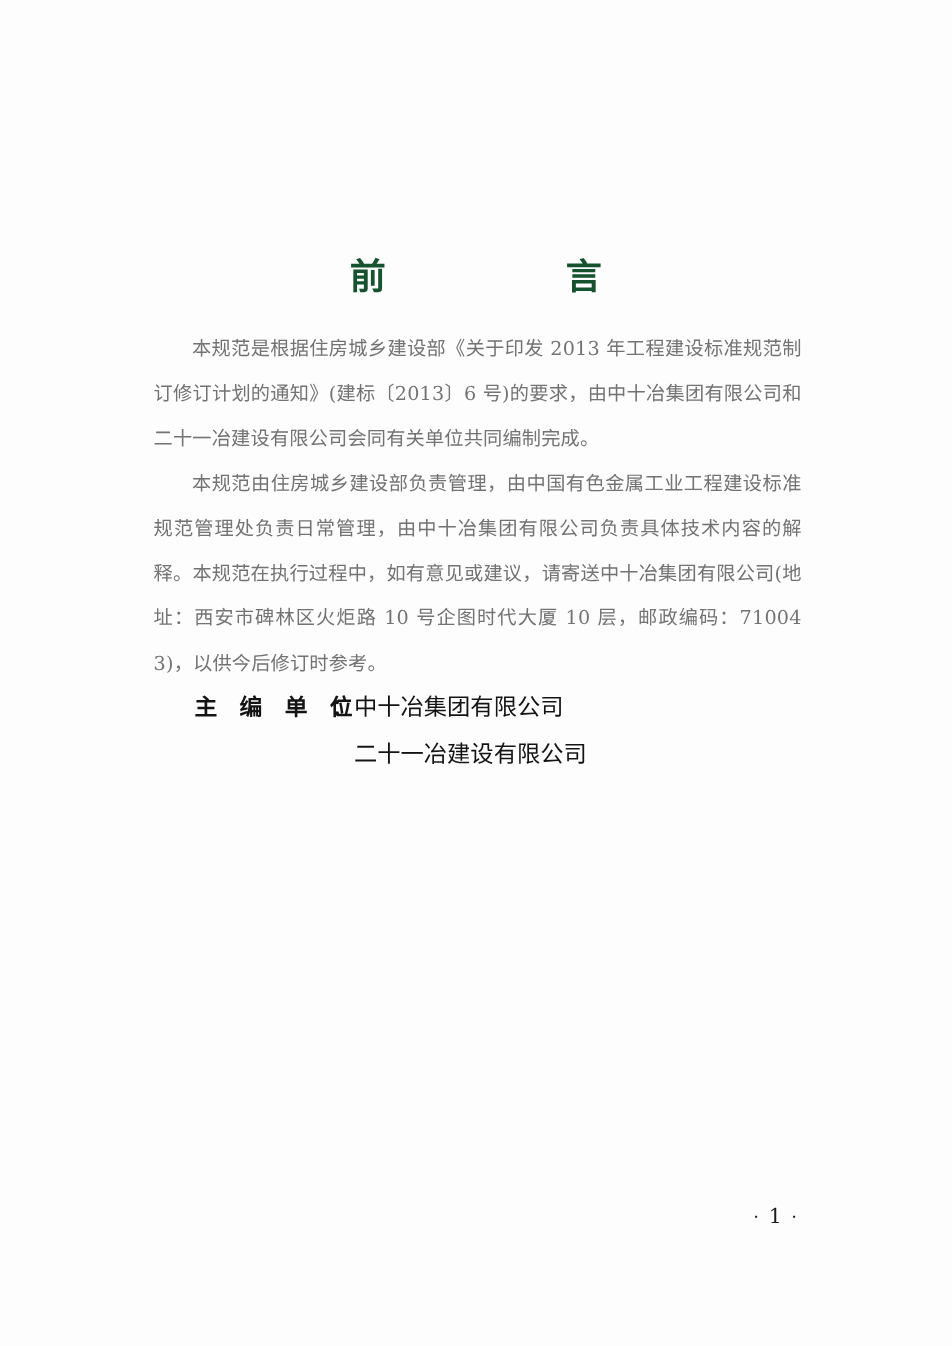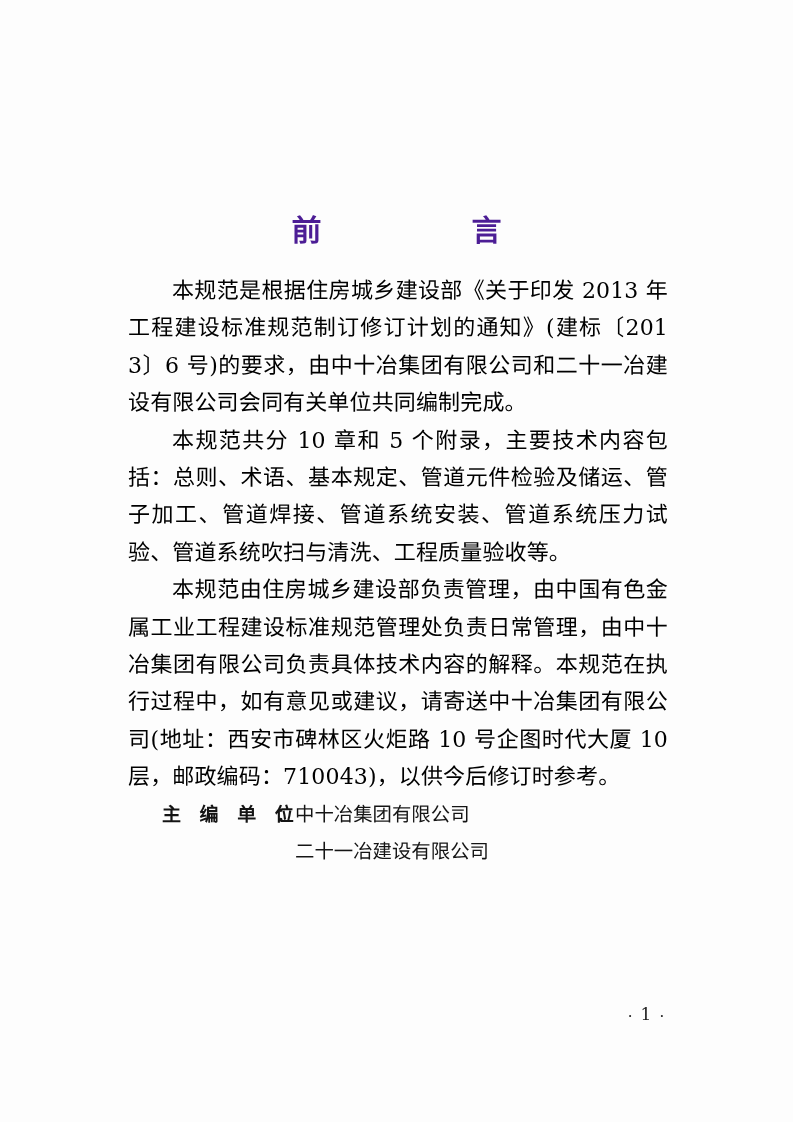--- a/index.html
+++ b/index.html
@@ -24,39 +24,39 @@
     position: absolute;
     top: 186px;
     left: 0;
     width: 793px;
     text-align: center;
     font-family: "DejaVu Sans", "Liberation Sans", sans-serif;
     font-weight: 700;
     font-size: 30px;
     letter-spacing: 30px;
     text-indent: 30px;
-    color: #4c1d95;
+    color: #14532d;
   }
 
   
   .body-block {
     position: absolute;
     top: 272px;
     left: 128px;
     width: 540px;
   }
 
   .para {
-    font-size: 22px;
+    font-size: 16px;
     line-height: 37.4px;
     text-align: justify;
     text-justify: inter-ideograph;
     text-indent: 2em;
     margin: 0;
-    color: #000000;
+    color: #737373;
     letter-spacing: 0.15px;
     word-break: break-all;
   }
 
   
   .roster {
     margin-top: 0px;
   }
   .roster-row {
     display: flex;
@@ -124,21 +124,20 @@
 </head>
 <body>
 
 <div class="page">
 
   <h1 class="doc-title">前　　言</h1>
 
   <div class="body-block">
 
     <p class="para">本规范是根据住房城乡建设部《关于印发 2013 年工程建设标准规范制订修订计划的通知》(建标〔2013〕6 号)的要求，由中十冶集团有限公司和二十一冶建设有限公司会同有关单位共同编制完成。</p>
-    <p class="para">本规范共分 10 章和 5 个附录，主要技术内容包括：总则、术语、基本规定、管道元件检验及储运、管子加工、管道焊接、管道系统安装、管道系统压力试验、管道系统吹扫与清洗、工程质量验收等。</p>
     <p class="para">本规范由住房城乡建设部负责管理，由中国有色金属工业工程建设标准规范管理处负责日常管理，由中十冶集团有限公司负责具体技术内容的解释。本规范在执行过程中，如有意见或建议，请寄送中十冶集团有限公司(地址：西安市碑林区火炬路 10 号企图时代大厦 10 层，邮政编码：710043)，以供今后修订时参考。</p>
 
     <div class="roster">
 
       <div class="roster-row">
         <span class="roster-label">主 编 单 位</span>
         <span class="roster-colon">：</span>
         <span class="roster-value">中十冶集团有限公司</span>
       </div>
 

